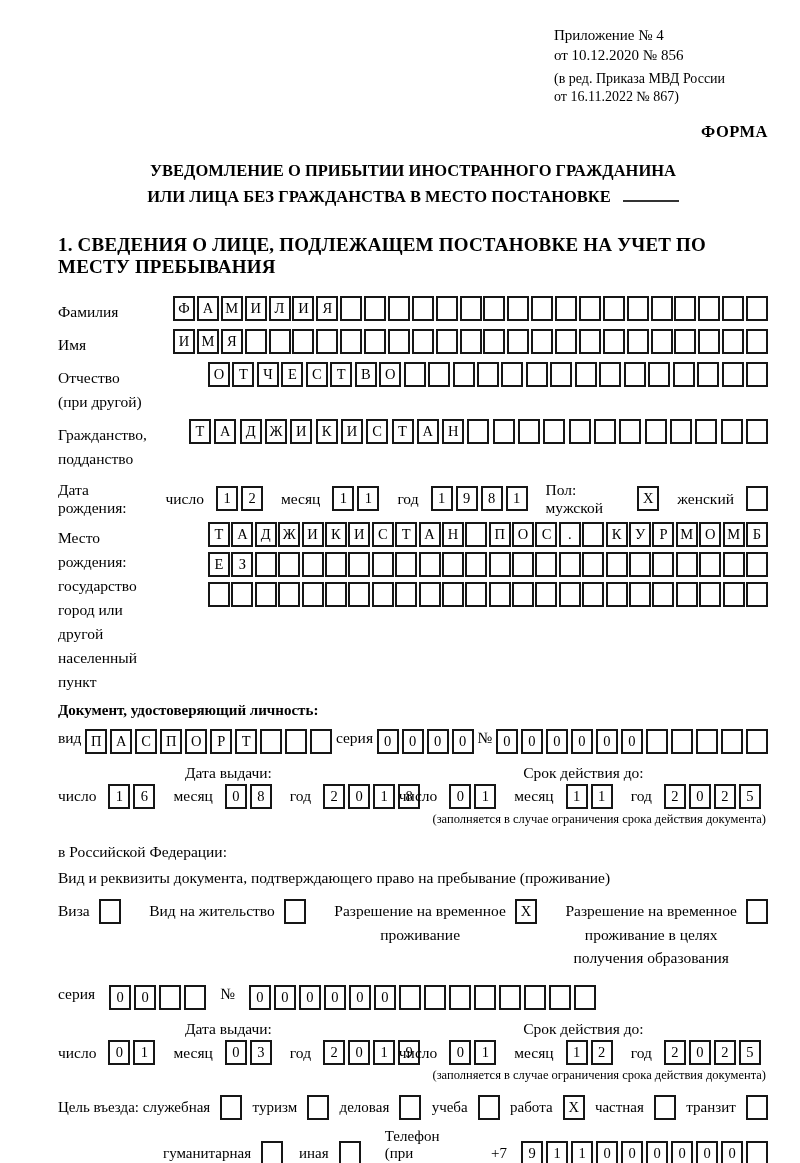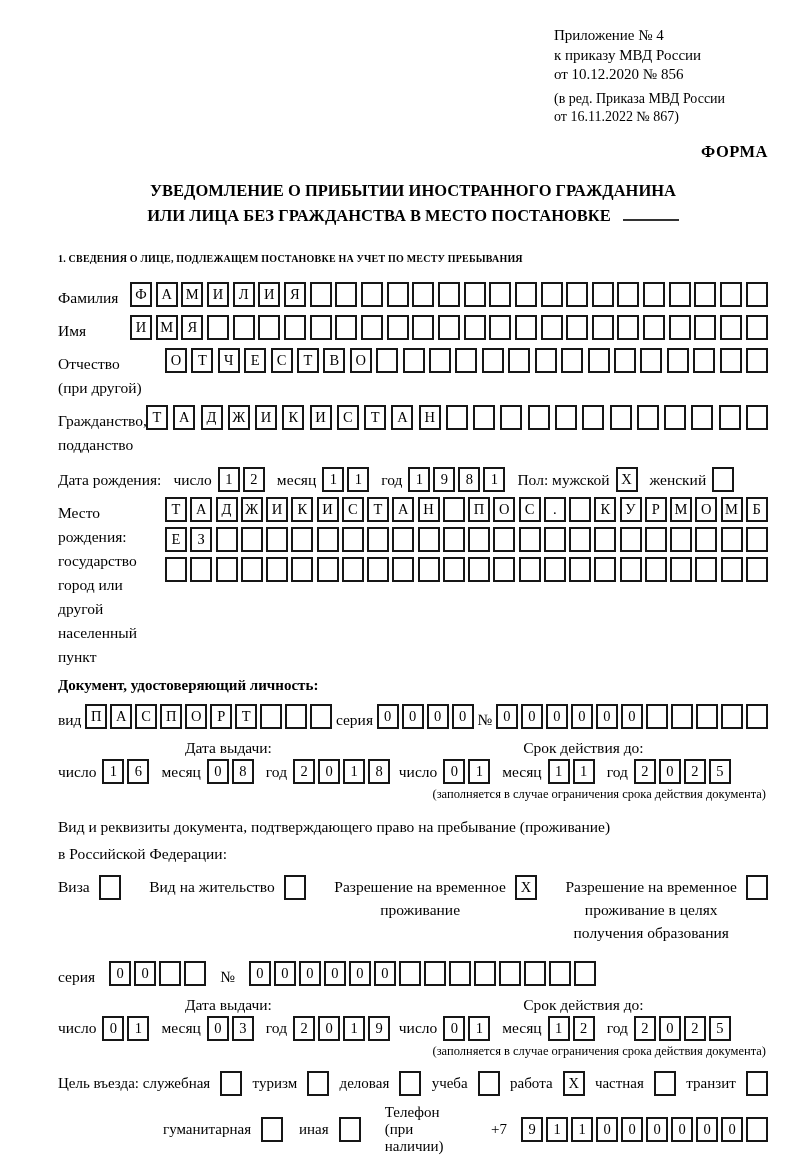--- a/index.html
+++ b/index.html
@@ -14,46 +14,46 @@
 
   
   .topright { margin-left:auto; width:214px; font-size:15px; line-height:1.3; }
   .topright .sub { font-size:14px; }
   .topright .gap { margin-top:5px; }
   .forma { text-align:right; font-weight:bold; font-size:16.5px; margin-top:16px; letter-spacing:.5px; }
 
   
   .title { text-align:center; font-weight:bold; font-size:16.5px; margin-top:16px; line-height:1.55; }
   .blank-line { display:inline-block; width:56px; border-bottom:2.5px solid #333; margin-left:12px; height:14px; }
-  .sec1 { font-weight:bold; font-size:10px; margin-top:24px; margin-bottom:18px; letter-spacing:.2px; }
-
-  
-  .frow { display:flex; align-items:flex-start; margin-top:5px; font-size:15.5px; }
+  .sec1 { font-weight:bold; font-size:19px; margin-top:24px; margin-bottom:18px; letter-spacing:.2px; }
+
+  
+  .frow { display:flex; align-items:flex-start; margin-top:5px; font-size:15.5px;gap:43px; }
   .flabel { flex-shrink:0; padding-top:4px; line-height:1.55; }
   .w72 { width:72px; } .w88 { width:88px; } .w107 { width:107px; }
   .cells { flex:1; display:flex; justify-content:space-between; }
   .cells.compact { flex:none; justify-content:flex-start; gap:3px; }
   .cell {
     width:22px; height:25px; flex-shrink:0;
     border:2px solid #161616;
     display:flex; align-items:center; justify-content:center;
     font-size:14.5px; background:#fff;
   }
   .stack { flex:1; display:flex; flex-direction:column; gap:5px; }
 
   
   .dategrid { display:grid; grid-template-columns:48% 52%; margin-top:10px; font-size:15.5px; }
   .dhead { text-align:center; }
-  .dgroup { display:flex; align-items:center; gap:6px; margin-top:2px; }
+  .dgroup { display:flex; align-items:center; gap:12px; margin-top:2px; }
   .dgroup .dl { margin-left:6px; }
   .dgroup .dl.first { margin-left:0; }
   .dnote { grid-column:2; font-size:12.5px; margin-top:3px; text-align:right; padding-right:2px; }
 
   
-  .inline-row { display:flex; align-items:flex-end; justify-content:space-between; margin-top:10px; font-size:15.5px; }
+  .inline-row { display:flex; align-items:flex-start; justify-content:space-between; margin-top:10px; font-size:15.5px; }
   .inline-row.loose { justify-content:flex-start; gap:14px; }
   .nowrap { white-space:nowrap; }
 
   
   .res-intro { font-size:15.5px; margin-top:12px; line-height:1.7; }
   .optrow { display:flex; justify-content:space-between; align-items:flex-start; margin-top:8px; font-size:15.5px;gap:20px; }
   .opt { display:flex; align-items:flex-start; gap:9px; }
   .opt .txt { text-align:center; line-height:1.5; }
 
   
@@ -63,21 +63,20 @@
 
   .doc-title { text-align:left; font-weight:bold; font-size:15px; margin-top:8px; }
 </style>
 </head>
 <body>
 
 <div class="page">
 
   <div class="topright">
     <div>Приложение № 4</div>
-    <div>к приказу МВД России</div>
     <div>от 10.12.2020 № 856</div>
     <div class="sub gap">(в ред. Приказа МВД России</div>
     <div class="sub">от 16.11.2022 № 867)</div>
   </div>
   <div class="forma">ФОРМА</div>
 
   <div class="title">
     <div>УВЕДОМЛЕНИЕ О ПРИБЫТИИ ИНОСТРАННОГО ГРАЖДАНИНА</div>
     <div><span>ИЛИ ЛИЦА БЕЗ ГРАЖДАНСТВА В МЕСТО ПОСТАНОВКЕ</span><span class="blank-line"></span></div>
   </div>
@@ -404,22 +403,22 @@
           <span class="cell">2</span>
           <span class="cell">0</span>
           <span class="cell">2</span>
           <span class="cell">5</span>
         </div>
     </div>
     <div class="dnote">(заполняется в случае ограничения срока действия документа)</div>
   </div>
 
   <div class="res-intro">
+    <div>в Российской Федерации:</div>
     <div>Вид и реквизиты документа, подтверждающего право на пребывание (проживание)</div>
-    <div>в Российской Федерации:</div>
   </div>
 
   <div class="optrow">
     <div class="opt">
       <span class="txt">Виза</span>
       <div class="cells compact">
           <span class="cell"></span>
         </div>
     </div>
     <div class="opt">

